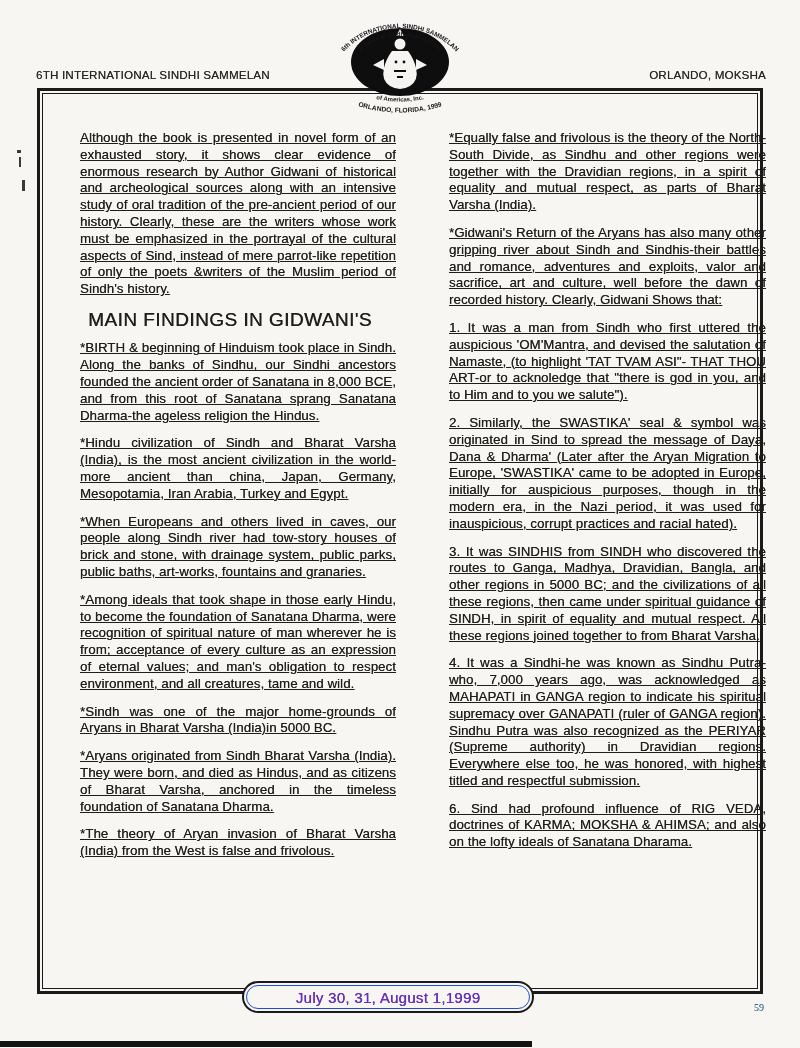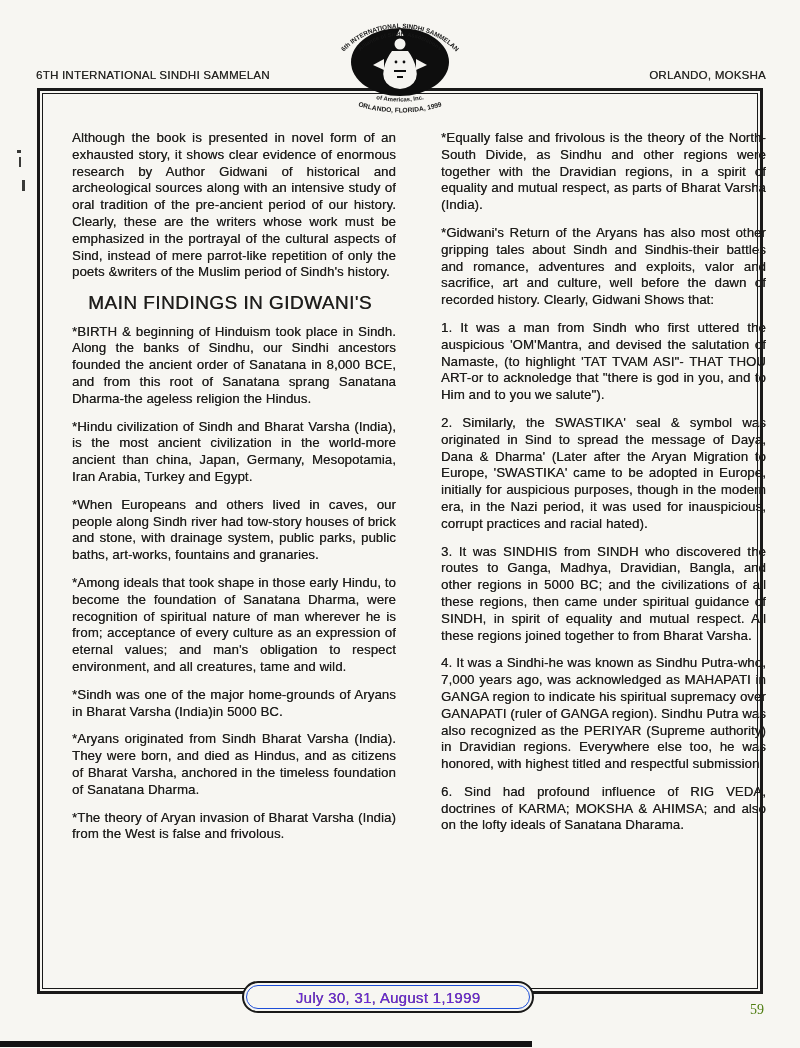--- a/index.html
+++ b/index.html
@@ -19,34 +19,34 @@
 
   
   .logo{position:absolute;left:320px;top:4px;width:160px;height:112px;z-index:5;}
 
   
   .col{position:absolute;top:130px;width:332px;height:846px;overflow:hidden;
        font-size:13.2px;line-height:16.8px;text-align:justify;letter-spacing:.1px;
        text-shadow:.25px 0 0 rgba(30,29,27,.8);}
   .col-left{left:64px;}
   .col-right{left:433px;width:333px;}
-  .col p{margin:0 0 11px 8px;}
+  .col p{margin:0 0 11px 16px;text-decoration:underline;}
   .heading{text-align:center;font-size:19px;line-height:17.5px;letter-spacing:.45px;
            margin:13px 0 12px 0;text-shadow:.4px 0 0 rgba(30,29,27,.9);}
 
   
   .capsule{position:absolute;left:242px;top:981px;width:292px;height:32px;z-index:6;
            background:#f7f6f2;border:2px solid #191919;border-radius:17px;box-sizing:border-box;}
   .capsule-inner{position:absolute;left:2px;top:2px;right:2px;bottom:2px;border:1px solid #1d4ed8;
            border-radius:13px;display:flex;align-items:center;justify-content:center;
            font-size:15px;letter-spacing:.3px;color:#6d28d9;
            text-shadow:.25px 0 0 rgba(30,29,27,.8);white-space:nowrap;}
 
   .page-num{position:absolute;right:36px;top:1002px;font-family:"Liberation Serif",serif;
-            font-size:14px;color:#4d7c0f;}
+            font-size:10px;color:#0c4a6e;}
 
   .bottom-bar{position:absolute;left:0;top:1041px;width:532px;height:6px;background:#131313;}
 
   
   .artifact{position:absolute;background:#3a3a38;}
   .a1{left:17px;top:150px;width:4px;height:3px;}
   .a2{left:19px;top:157px;width:2px;height:10px;}
   .a3{left:22px;top:180px;width:3px;height:11px;}
 </style>
 </head>
@@ -108,21 +108,21 @@
     <p>*Hindu civilization of Sindh and Bharat Varsha (India), is the most ancient civilization in the world-more ancient than china, Japan, Germany, Mesopotamia, Iran Arabia, Turkey and Egypt.</p>
     <p>*When Europeans and others lived in caves, our people along Sindh river had tow-story houses of brick and stone, with drainage system, public parks, public baths, art-works, fountains and granaries.</p>
     <p>*Among ideals that took shape in those early Hindu, to become the foundation of Sanatana Dharma, were recognition of spiritual nature of man wherever he is from; acceptance of every culture as an expression of eternal values; and man's obligation to respect environment, and all creatures, tame and wild.</p>
     <p>*Sindh was one of the major home-grounds of Aryans in Bharat Varsha (India)in 5000 BC.</p>
     <p>*Aryans originated from Sindh Bharat Varsha (India).  They were born, and died as Hindus, and as citizens of Bharat Varsha, anchored in the timeless foundation of Sanatana Dharma.</p>
     <p>*The theory of Aryan invasion of Bharat Varsha (India) from the West is false and frivolous.</p>
   </div>
 
   <div class="col col-right">
     <p>*Equally false and frivolous is the theory of the North-South Divide, as Sindhu and other regions were together with the Dravidian regions, in a spirit of equality and mutual respect, as parts of Bharat Varsha (India).</p>
-    <p>*Gidwani's Return of the Aryans has also most other gripping tales about Sindh and Sindhis-their battles and romance, adventures and exploits, valor and sacrifice, art and culture, well before the dawn of recorded history.  Clearly, Gidwani Shows that:</p>
+    <p>*Gidwani's Return of the Aryans has also many other gripping river about Sindh and Sindhis-their battles and romance, adventures and exploits, valor and sacrifice, art and culture, well before the dawn of recorded history.  Clearly, Gidwani Shows that:</p>
     <p>1. It was a man from Sindh who first uttered the auspicious 'OM'Mantra, and devised the salutation of Namaste, (to highlight 'TAT TVAM ASI"- THAT THOU ART-or  to acknoledge that "there is god in you, and to Him and to you we salute").</p>
     <p>2. Similarly, the SWASTIKA' seal &amp; symbol was originated in Sind to spread the message of Daya, Dana &amp; Dharma' (Later after the Aryan Migration to Europe, 'SWASTIKA' came to be adopted in Europe, initially for auspicious purposes, though in the modern era, in the Nazi period, it was used for inauspicious, corrupt practices and racial hated).</p>
     <p>3. It was SINDHIS from SINDH who discovered the routes to Ganga, Madhya, Dravidian, Bangla, and other regions in 5000 BC; and the civilizations of all these regions, then came under spiritual guidance of SINDH, in spirit of equality and mutual respect.  All these regions joined together to from Bharat Varsha.</p>
     <p>4. It was a Sindhi-he was known as Sindhu Putra-who, 7,000 years ago, was acknowledged as MAHAPATI in GANGA region to indicate his spiritual supremacy over GANAPATI (ruler of GANGA region).  Sindhu Putra was also recognized as the PERIYAR (Supreme authority) in Dravidian regions. Everywhere else too, he was honored, with highest titled and respectful submission.</p>
     <p>6. Sind had profound influence of RIG VEDA, doctrines of KARMA; MOKSHA &amp; AHIMSA; and also on the lofty ideals of Sanatana Dharama.</p>
   </div>
 
   <div class="capsule">
     <div class="capsule-inner">July 30, 31, August 1,1999</div>
   </div>

